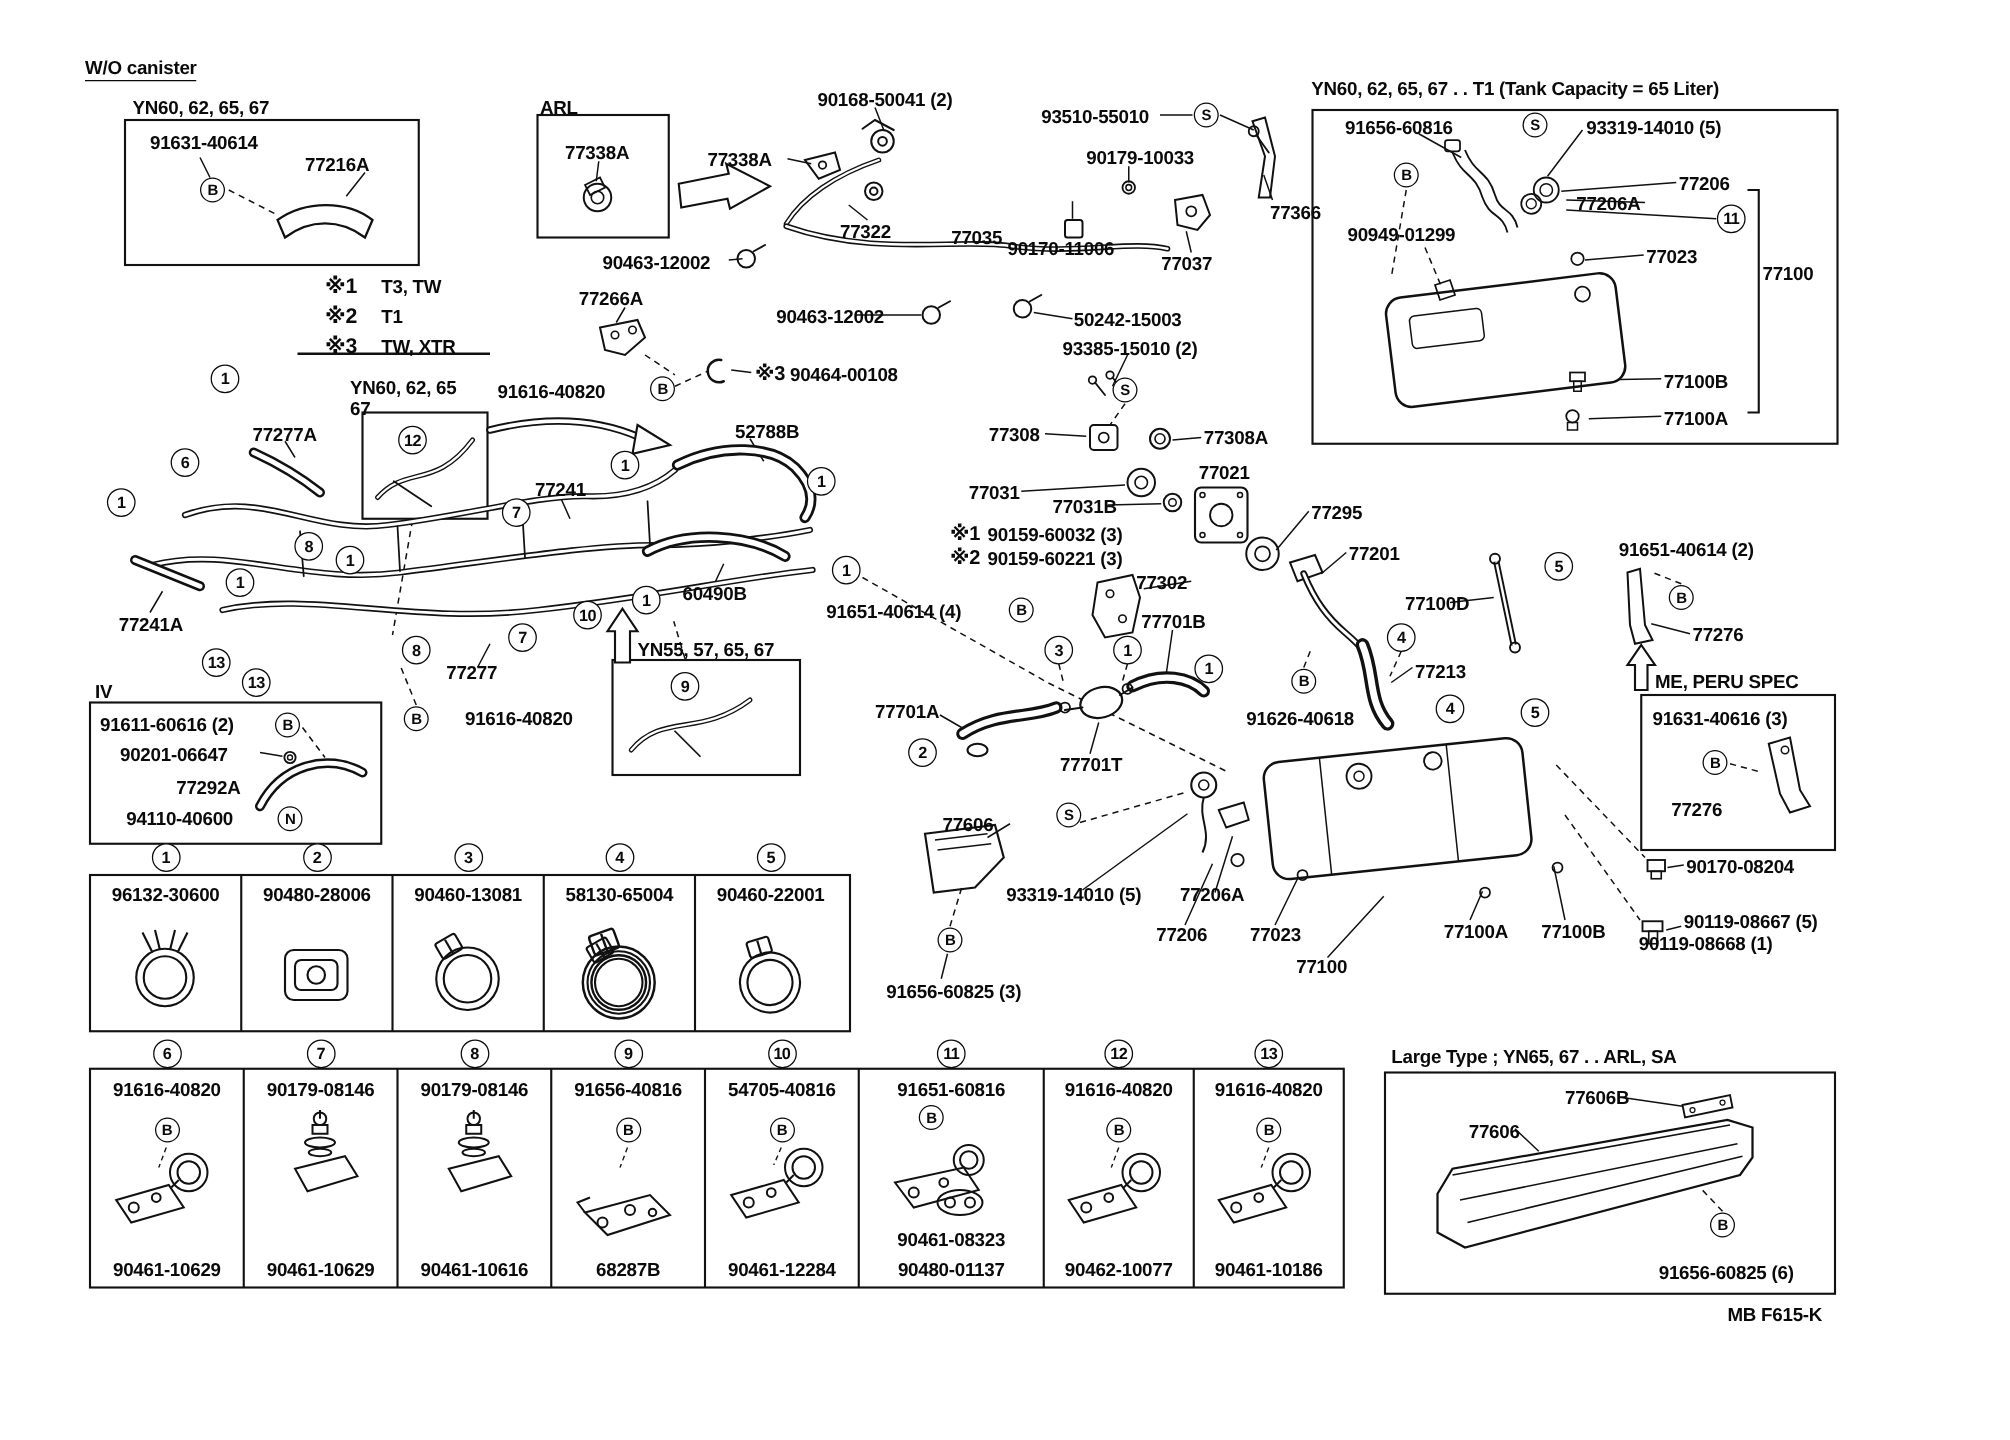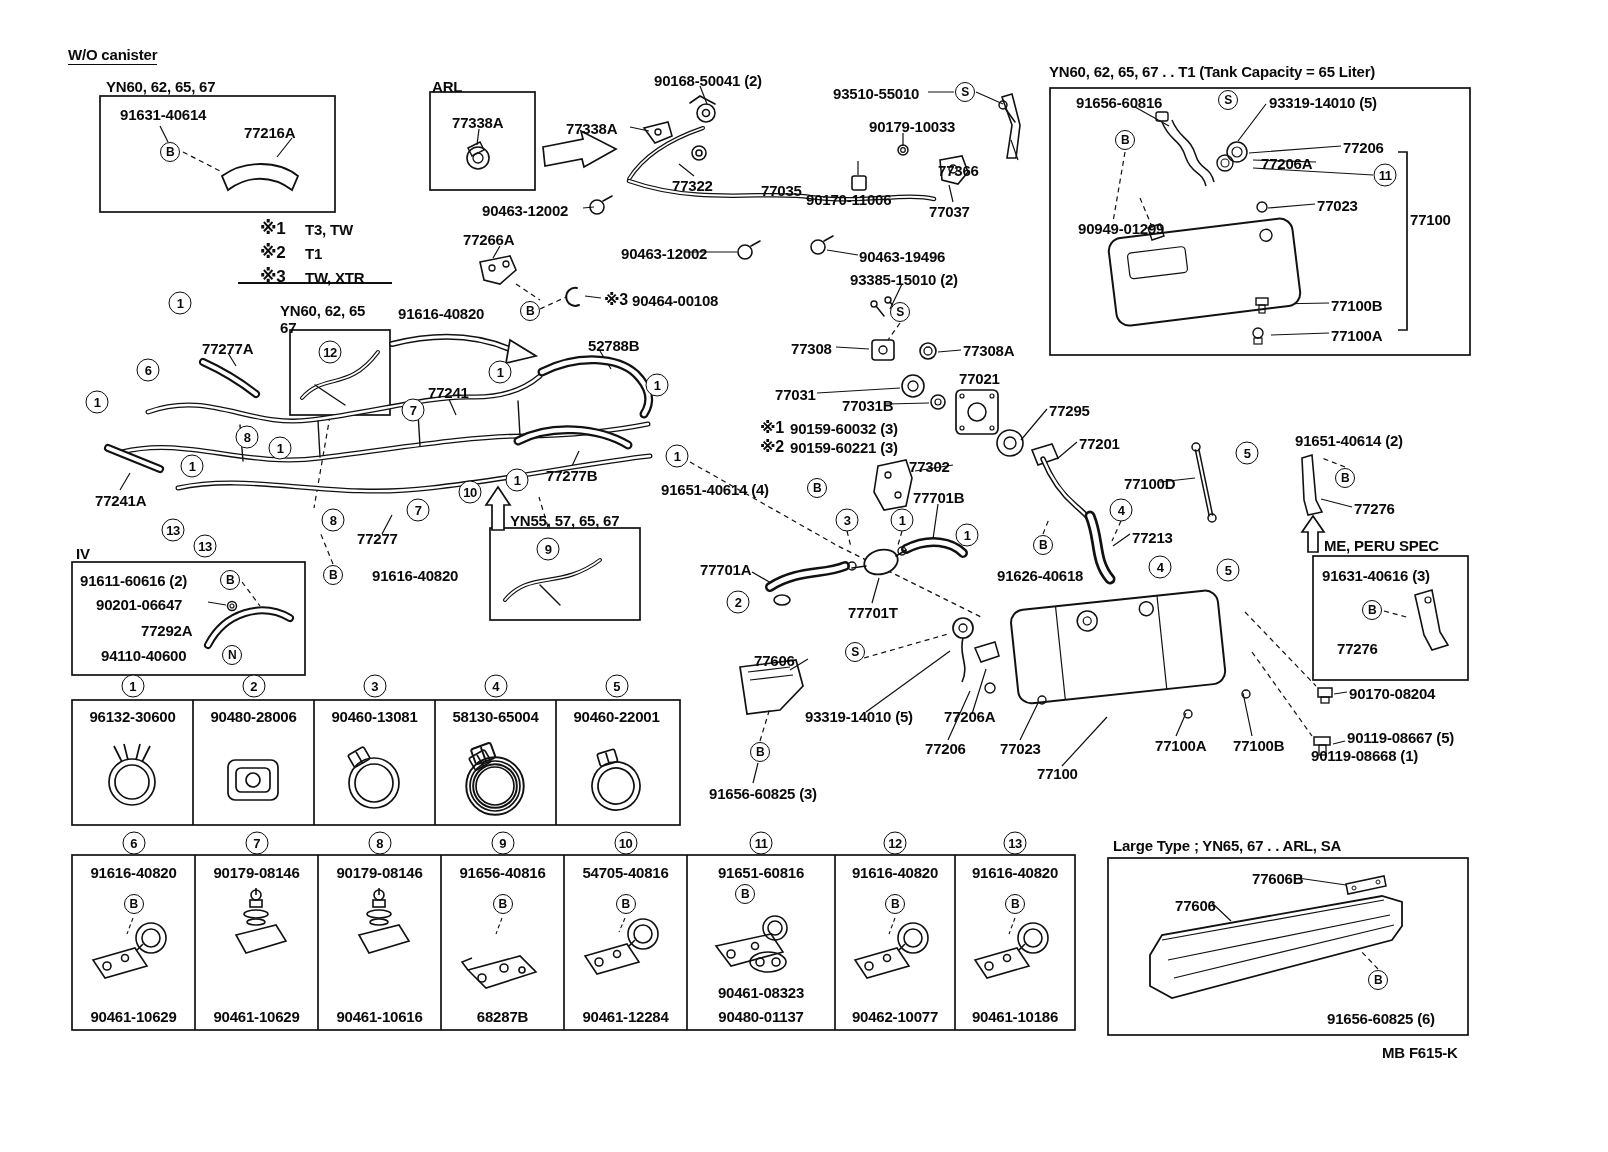--- a/index.html
+++ b/index.html
@@ -334,44 +334,44 @@
     <div class="dlabel" style="left: 106px; top: 78px;">YN60, 62, 65, 67</div>
     <div class="dlabel" style="left: 120px; top: 106px;">91631-40614</div>
     <div class="dlabel" style="left: 244px; top: 124px;">77216A</div>
     <div class="dlabel" style="left: 432px; top: 78px;">ARL</div>
     <div class="dlabel" style="left: 452px; top: 114px;">77338A</div>
     <div class="dlabel" style="left: 566px; top: 120px;">77338A</div>
     <div class="dlabel" style="left: 654px; top: 72px;">90168-50041 (2)</div>
     <div class="dlabel" style="left: 833px; top: 85px;">93510-55010</div>
     <div class="dlabel" style="left: 869px; top: 118px;">90179-10033</div>
     <div class="dlabel" style="left: 806px; top: 147px; margin-top: 44px;">90170-11006</div>
-    <div class="dlabel" style="left: 938px; top: 162px;">77366</div>
+    <div class="dlabel" style="left: 1016px; top: 162px;">77366</div>
     <div class="dlabel" style="left: 1049px; top: 63px;">YN60, 62, 65, 67 . . T1 (Tank Capacity = 65 Liter)</div>
     <div class="dlabel" style="left: 1076px; top: 94px;">91656-60816</div>
     <div class="dlabel" style="left: 1269px; top: 94px;">93319-14010 (5)</div>
     <div class="dlabel" style="left: 1343px; top: 139px;">77206</div>
     <div class="dlabel" style="left: 1261px; top: 155px;">77206A</div>
-    <div class="dlabel" style="left: 1078px; top: 180px; margin-top: 40px;">90949-01299</div>
+    <div class="dlabel" style="left: 1078px; top: 180px;">90949-01299</div>
     <div class="dlabel" style="left: 1317px; top: 197px;">77023</div>
     <div class="dlabel" style="left: 1410px; top: 211px;">77100</div>
     <div class="dlabel" style="left: 1331px; top: 297px;">77100B</div>
     <div class="dlabel" style="left: 1331px; top: 327px;">77100A</div>
     <div class="dlabel" style="left: 260px; top: 219px; font-size: 17px;">※1</div>
     <div class="dlabel" style="left: 305px; top: 221px; text-align: right;">T3, TW</div>
     <div class="dlabel" style="left: 260px; top: 243px; font-size: 17px;">※2</div>
     <div class="dlabel" style="left: 305px; top: 245px;">T1</div>
     <div class="dlabel" style="left: 260px; top: 267px; font-size: 17px;">※3</div>
     <div class="dlabel" style="left: 305px; top: 269px;">TW, XTR</div>
     <div class="dlabel" style="left: 672px; top: 177px;">77322</div>
     <div class="dlabel" style="left: 761px; top: 182px;">77035</div>
     <div class="dlabel" style="left: 929px; top: 203px;">77037</div>
     <div class="dlabel" style="left: 482px; top: 202px;">90463-12002</div>
     <div class="dlabel" style="left: 463px; top: 231px;">77266A</div>
     <div class="dlabel" style="left: 621px; top: 245px;">90463-12002</div>
-    <div class="dlabel" style="left: 859px; top: 248px;">90463-19496</div>
+    <div class="dlabel" style="left: 859px; top: 248px;">50242-15003</div>
     <div class="dlabel" style="left: 850px; top: 271px;">93385-15010 (2)</div>
     <div class="dlabel" style="left: 398px; top: 305px;">91616-40820</div>
     <div class="dlabel" style="left: 604px; top: 291px; font-size: 16px;">※3</div>
     <div class="dlabel" style="left: 632px; top: 292px;">90464-00108</div>
     <div class="dlabel" style="left: 791px; top: 340px;">77308</div>
     <div class="dlabel" style="left: 963px; top: 342px;">77308A</div>
     <div class="dlabel" style="left: 775px; top: 386px;">77031</div>
     <div class="dlabel" style="left: 842px; top: 397px;">77031B</div>
     <div class="dlabel" style="left: 959px; top: 370px;">77021</div>
     <div class="dlabel" style="left: 760px; top: 419px; font-size: 16px;">※1</div>
@@ -386,21 +386,21 @@
     <div class="dlabel" style="left: 1354px; top: 500px;">77276</div>
     <div class="dlabel" style="left: 1324px; top: 537px;">ME, PERU SPEC</div>
     <div class="dlabel" style="left: 1322px; top: 567px;">91631-40616 (3)</div>
     <div class="dlabel" style="left: 1337px; top: 640px;">77276</div>
     <div class="dlabel" style="left: 202px; top: 340px;">77277A</div>
     <div class="dlabel" style="left: 280px; top: 302px;">YN60, 62, 65</div>
     <div class="dlabel" style="left: 280px; top: 319px;">67</div>
     <div class="dlabel" style="left: 588px; top: 337px;">52788B</div>
     <div class="dlabel" style="left: 428px; top: 384px;">77241</div>
     <div class="dlabel" style="left: 95px; top: 492px;">77241A</div>
-    <div class="dlabel" style="left: 546px; top: 467px;">77277B</div>
+    <div class="dlabel" style="left: 546px; top: 467px;">60490B</div>
     <div class="dlabel" style="left: 357px; top: 530px;">77277</div>
     <div class="dlabel" style="left: 372px; top: 567px;">91616-40820</div>
     <div class="dlabel" style="left: 510px; top: 512px;">YN55, 57, 65, 67</div>
     <div class="dlabel" style="left: 661px; top: 481px;">91651-40614 (4)</div>
     <div class="dlabel" style="left: 913px; top: 489px;">77701B</div>
     <div class="dlabel" style="left: 700px; top: 561px;">77701A</div>
     <div class="dlabel" style="left: 848px; top: 604px;">77701T</div>
     <div class="dlabel" style="left: 997px; top: 567px;">91626-40618</div>
     <div class="dlabel" style="left: 1132px; top: 529px;">77213</div>
     <div class="dlabel" style="left: 754px; top: 652px;">77606</div>

